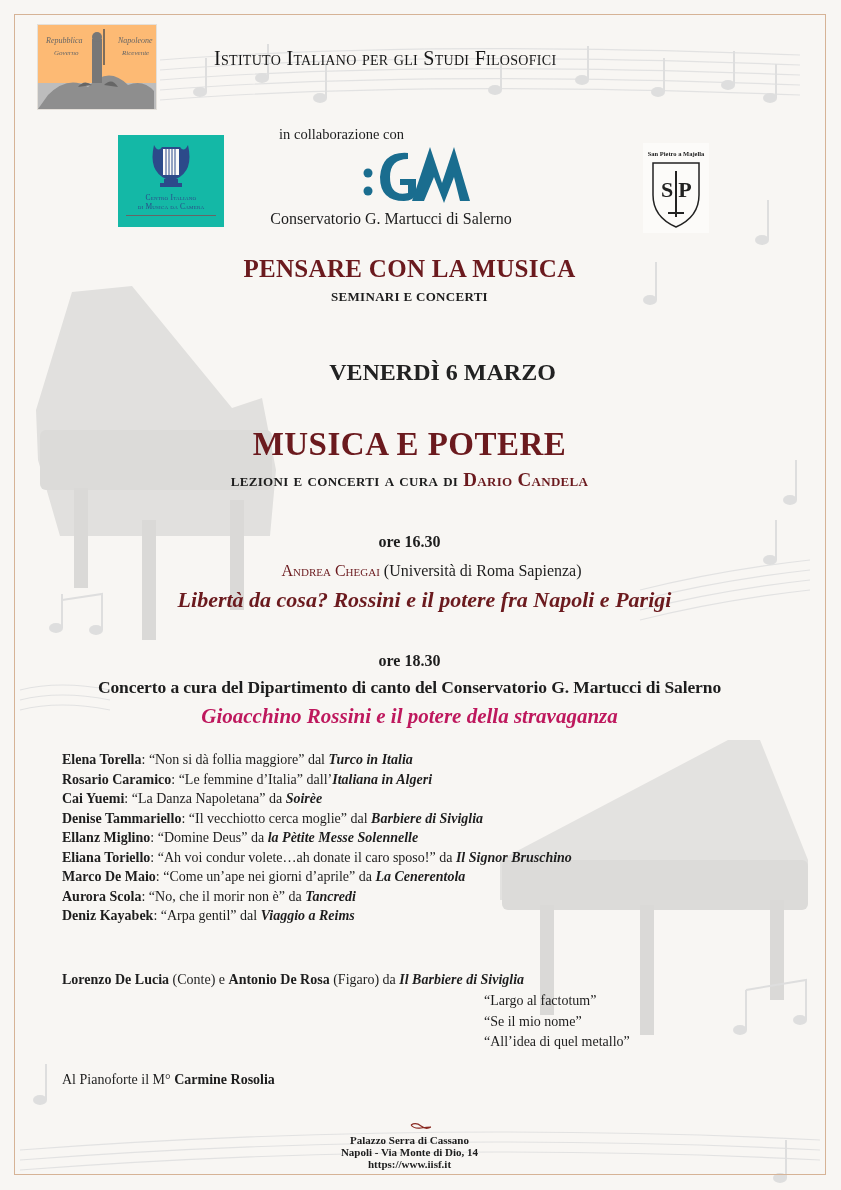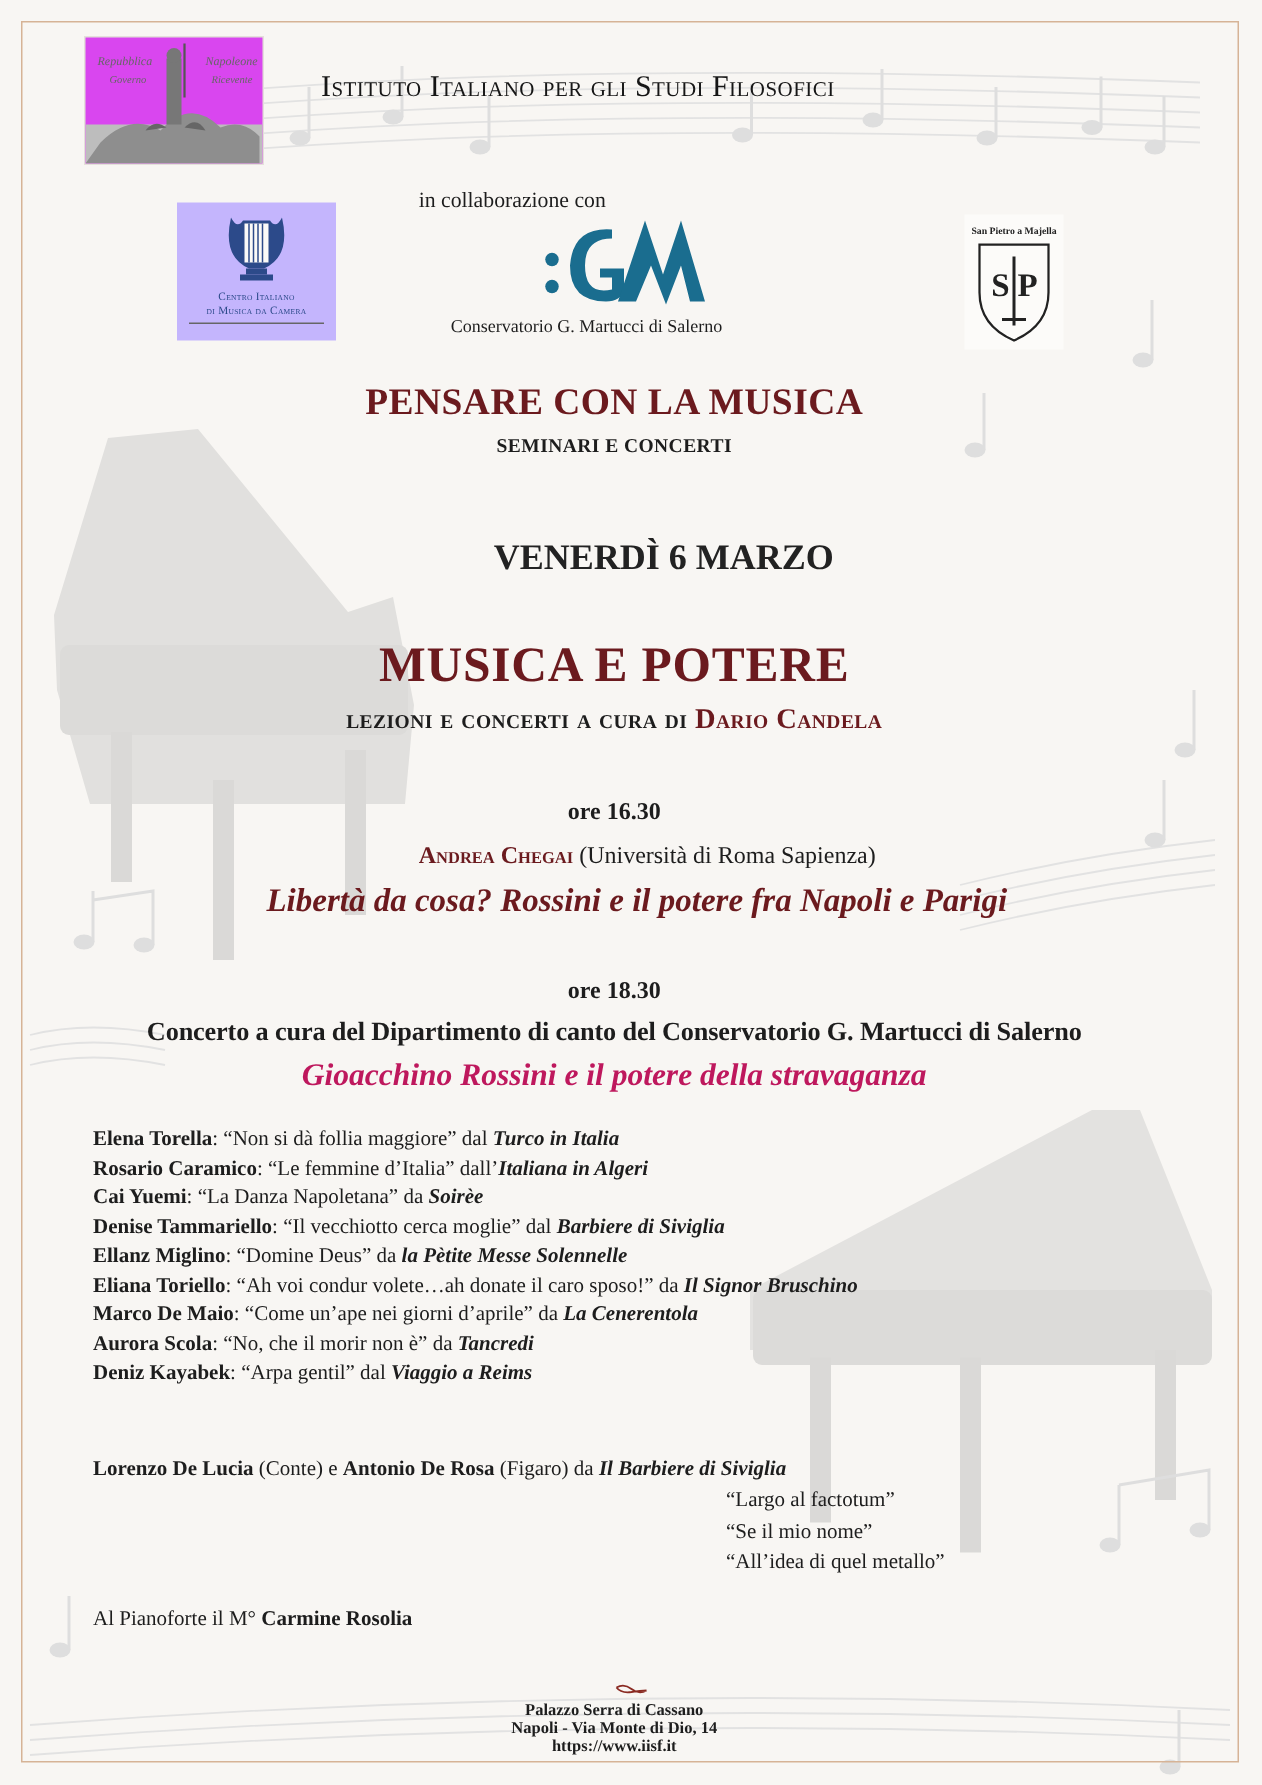--- a/index.html
+++ b/index.html
@@ -12,50 +12,50 @@
   .frame {
     position: absolute; left: 14px; top: 14px; width: 812px; height: 1161px;
     border: 1.5px solid #d6b396; box-sizing: border-box;
   }
   .bg { position: absolute; left: 0; top: 0; width: 841px; height: 1190px; pointer-events: none; }
   .abs { position: absolute; }
   .center { left: 0; width: 819px; text-align: center; }
 
   
   .crest {
-    left: 56px; top: 24px; width: 118px; height: 84px; background: #d946ef;
+    left: 37px; top: 24px; width: 118px; height: 84px; background: #fdba74;
     border: 1px solid #e4e0da;
   }
   .inst-title {
     left: 214px; top: 47px; font-size: 20px; letter-spacing: 0.3px; color: #161616;
     font-variant: small-caps; white-space: nowrap;
   }
   .collab { left: 0; width: 683px; top: 126px; text-align: center; font-size: 14.5px; }
   .cimc {
-    left: 118px; top: 135px; width: 106px; height: 92px; background: #c4b5fd;
+    left: 118px; top: 135px; width: 106px; height: 92px; background: #14b8a6;
   }
   .cimc-text {
     position: absolute; left: 0; width: 106px; top: 58px; text-align: center;
     font-size: 7.5px; line-height: 9px; color: #2c4a8a; font-variant: small-caps; letter-spacing: 0.2px;
   }
   .cimc-line { position: absolute; left: 8px; width: 90px; top: 80px; height: 1px; background: #666; }
   .gm-logo { left: 360px; top: 143px; width: 112px; height: 64px; }
-  .gm-caption { left: 0; width: 782px; top: 210px; text-align: center; font-size: 12px; }
+  .gm-caption { left: 0; width: 782px; top: 210px; text-align: center; font-size: 16px; }
   .sp-logo { left: 643px; top: 143px; width: 66px; height: 90px; background: #fcfbf9; }
 
   .series-title { top: 255px; font-size: 25px; font-weight: bold; color: #6b1a1e; letter-spacing: 0.3px; }
   .series-sub { top: 289px; font-size: 13px; font-weight: bold; letter-spacing: 0.3px; }
   .date { top: 359px; font-size: 24px; font-weight: bold; color: #222; padding-left: 33px; }
   .main-title { top: 426px; font-size: 33px; font-weight: bold; color: #6b1a1e; letter-spacing: 0.5px; }
   .curated { top: 469px; font-size: 19px; font-weight: bold; font-variant: small-caps; letter-spacing: 0.3px; }
   .curated .dario { color: #6b1a1e; }
 
   .time1 { top: 533px; font-size: 16px; font-weight: bold; }
   .speaker { top: 562px; font-size: 16px; }
-  .speaker .name { color: #6b1a1e; font-weight: bold; font-variant: small-caps; margin-left: 44px; }
+  .speaker .name { color: #6b1a1e; font-weight: normal; font-variant: small-caps; margin-left: 44px; }
   .talk { top: 587px; font-size: 22px; font-weight: bold; font-style: italic; color: #6b1a1e; padding-left: 15px; }
 
   .time2 { top: 652px; font-size: 16px; font-weight: bold; }
   .concert { top: 677px; font-size: 17.5px; font-weight: bold; letter-spacing: -0.1px; }
   .concert-title { top: 704px; font-size: 21px; font-style: italic; font-weight: bold; color: #be185d; }
 
   .program { left: 62px; top: 750px; font-size: 14px; line-height: 19.5px; }
   .program .row { white-space: nowrap; }
   .program b { font-weight: bold; }
   .program i { font-style: italic; font-weight: bold; }

